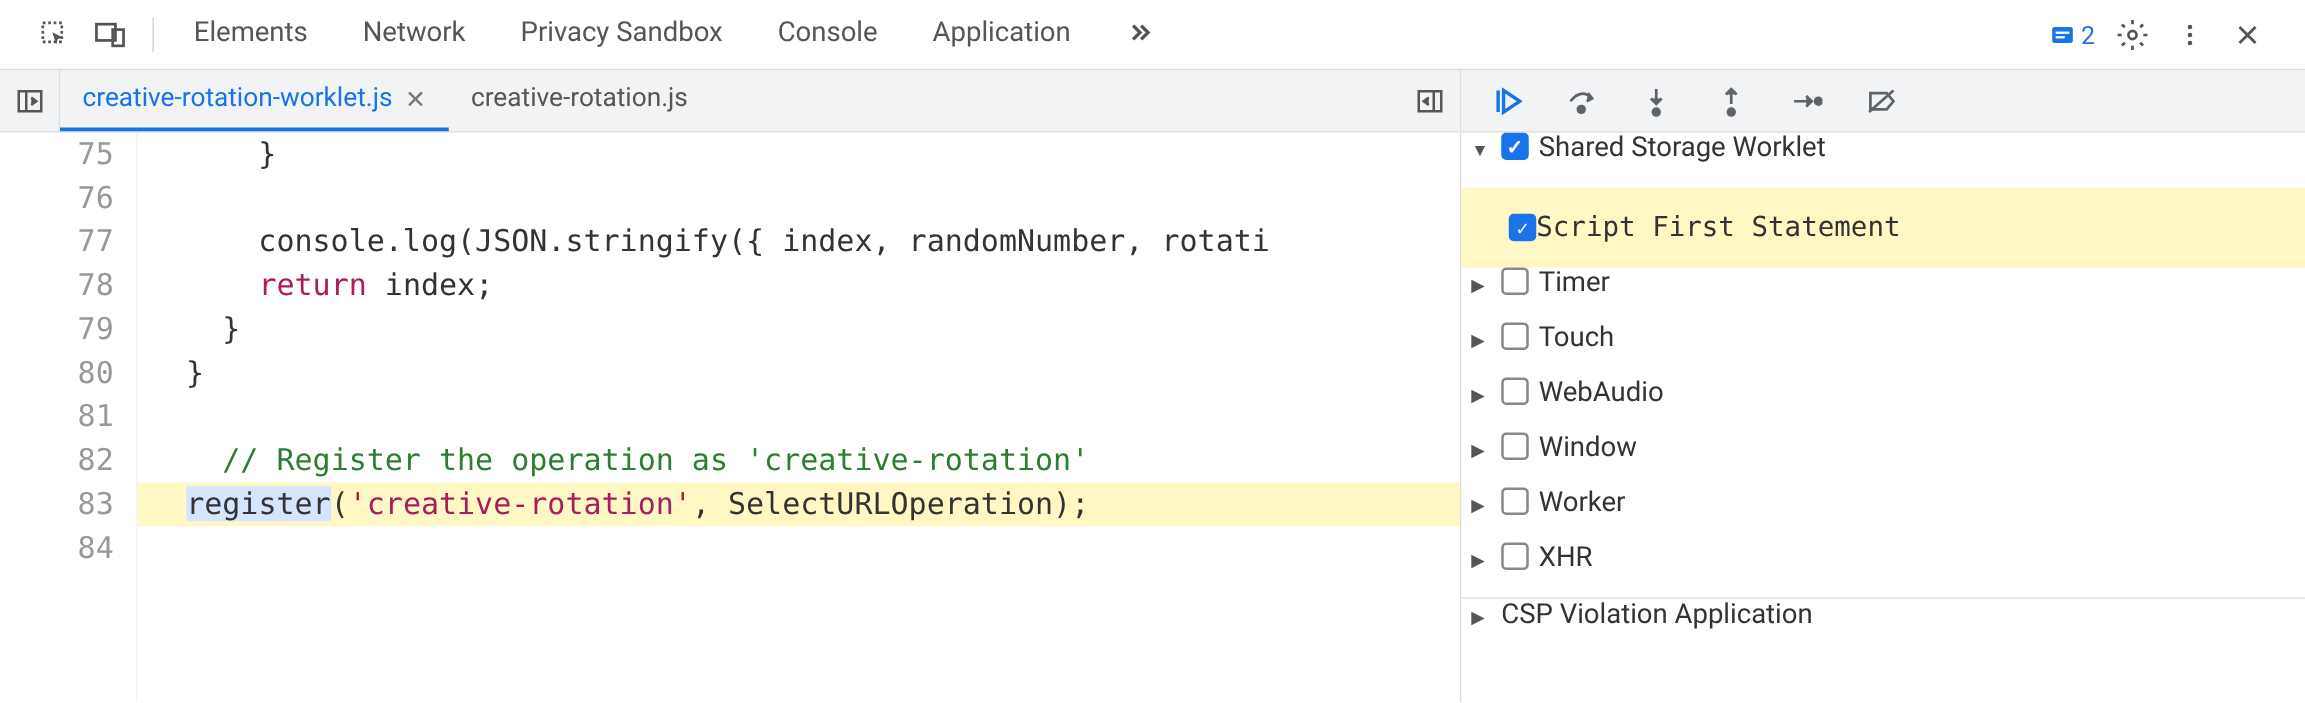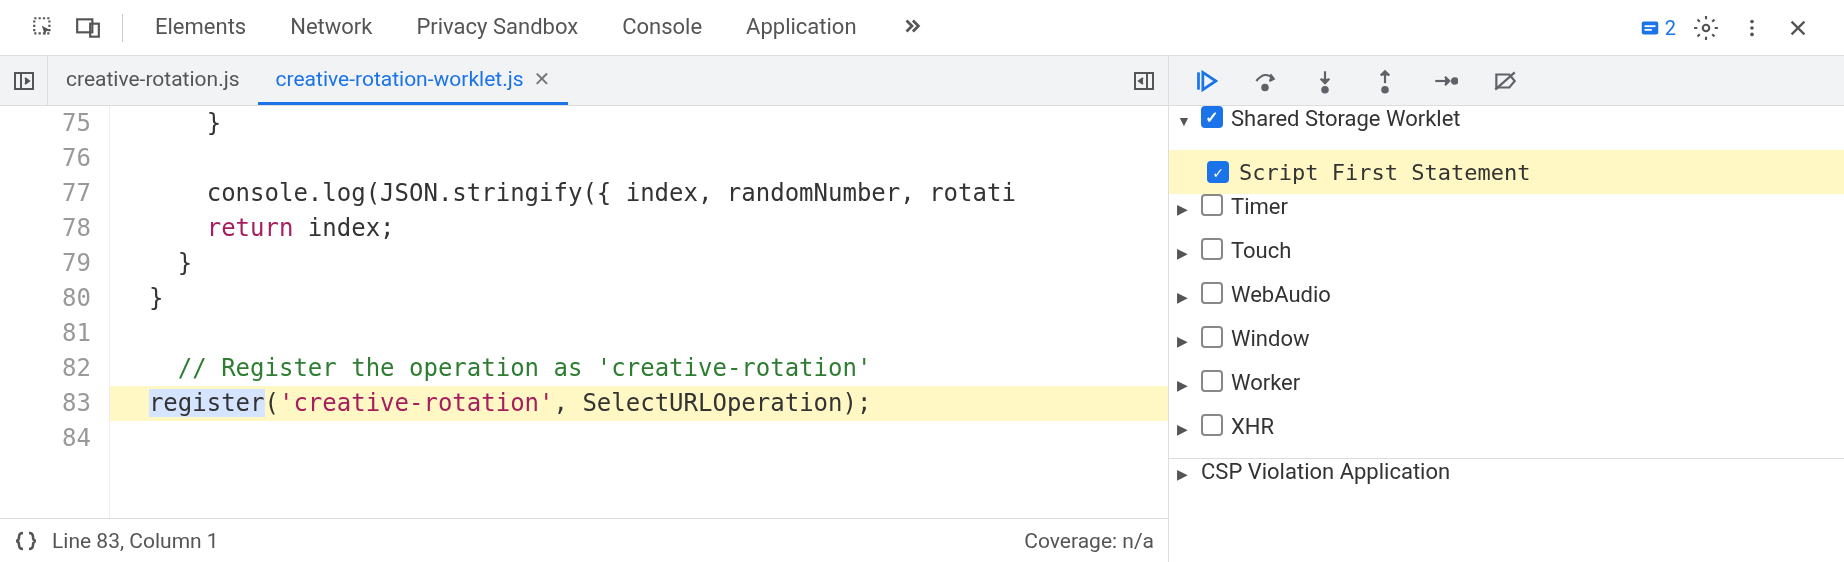--- a/index.html
+++ b/index.html
@@ -206,23 +206,22 @@
   display: flex;
   align-items: flex-start;
   height: 44px;
   padding: 0 8px;
   gap: 8px;
   cursor: pointer;
 }
 .bp-item {
   display: flex;
   align-items: center;
-  height: 44px;
+  height: 64px;
   padding: 0 8px 0 38px;
-  gap: 10px;
   font-family: "Menlo", "Monaco", "Consolas", monospace;
 }
 .bp-item.selected { background: #fff8c5; }
 .disclosure {
   width: 16px;
   height: 16px;
   display: inline-block;
 }
 .disclosure.down::before { content: "▼"; font-size: 14px; color: #555; }
 .disclosure.right::before { content: "▶"; font-size: 14px; color: #555; }
@@ -312,26 +311,26 @@
 <div class="file-bar">
   <div class="file-bar-left">
     <div class="file-left-icon">
       <svg width="24" height="24" viewBox="0 0 24 24" fill="none" stroke="#555" stroke-width="2">
           <rect x="3" y="4" width="18" height="16"></rect>
           <line x1="9" y1="4" x2="9" y2="20"></line>
           <path d="M13 9 L17 12 L13 15" fill="#555"></path>
         </svg>
     </div>
     <div class="file-tabs">
-      <div class="file-tab">
-        <span>creative-rotation.js</span>
-      </div>
       <div class="file-tab active">
         <span>creative-rotation-worklet.js</span>
         <span class="close-x">✕</span>
+      </div>
+      <div class="file-tab">
+        <span>creative-rotation.js</span>
       </div>
     </div>
     <div class="file-bar-right-icon">
       <svg width="24" height="24" viewBox="0 0 24 24" fill="none" stroke="#555" stroke-width="2">
           <rect x="3" y="4" width="18" height="16"></rect>
           <line x1="15" y1="4" x2="15" y2="20"></line>
           <path d="M11 9 L7 12 L11 15" fill="#555"></path>
         </svg>
     </div>
   </div>
@@ -400,29 +399,20 @@
         <div class="line">      console.log(JSON.stringify({ index, randomNumber, rotati</div>
         <div class="line">      <span class="tok-kw">return</span> index;</div>
         <div class="line">    }</div>
         <div class="line">  }</div>
         <div class="line"></div>
         <div class="line">  <span class="tok-comment">  // Register the operation as 'creative-rotation'</span></div>
         <div class="line highlight">  <span class="tok-ident selected">register</span>(<span class="tok-str">'creative-rotation'</span><span>, SelectURLOperation);</span></div>
         <div class="line"></div>
       </div>
     </div>
-    <div class="status-bar">
-      <div>
-        <svg width="24" height="24" viewBox="0 0 24 24" fill="none" stroke="#555" stroke-width="2.5">
-            <path d="M9 4 Q5 4 5 8 Q5 12 2 12 Q5 12 5 16 Q5 20 9 20 M15 4 Q19 4 19 8 Q19 12 22 12 Q19 12 19 16 Q19 20 15 20"></path>
-          </svg>
-      </div>
-      <span>Line 83, Column 1</span>
-      <span class="right">Coverage: n/a</span>
-    </div>
   </div>
 
   <div class="right-pane">
     <div class="bp-category">
       <span class="disclosure down"></span>
       <span class="cb checked"></span>
       <span>Shared Storage Worklet</span>
     </div>
     <div class="bp-item selected">
       <span class="cb checked"></span>

